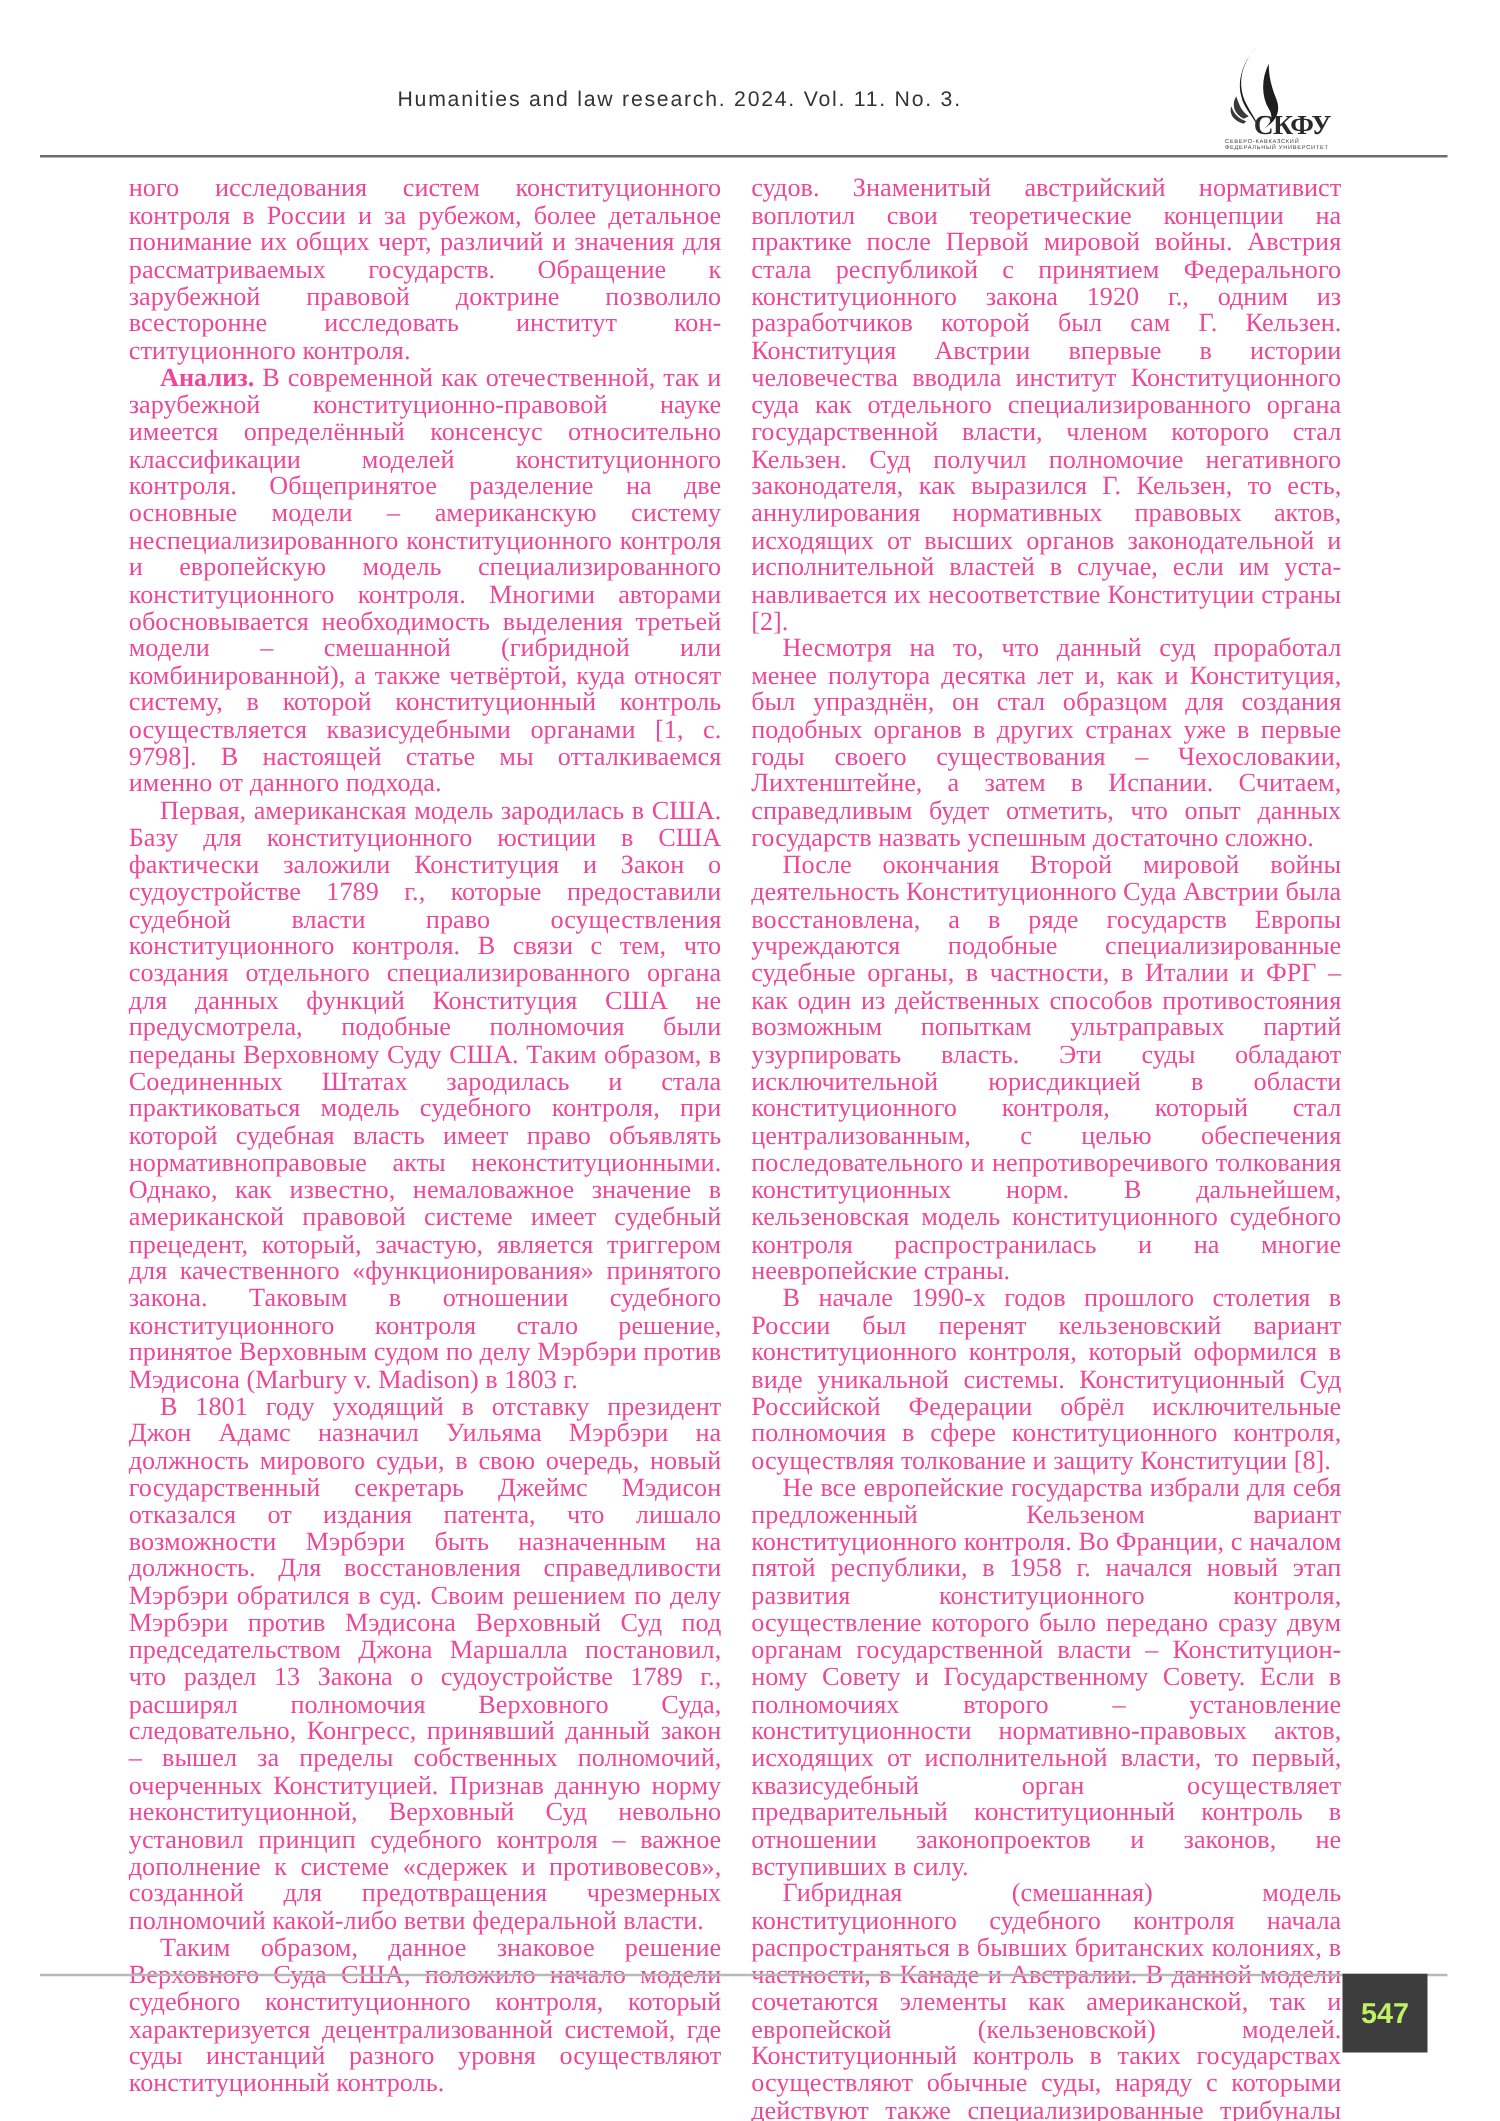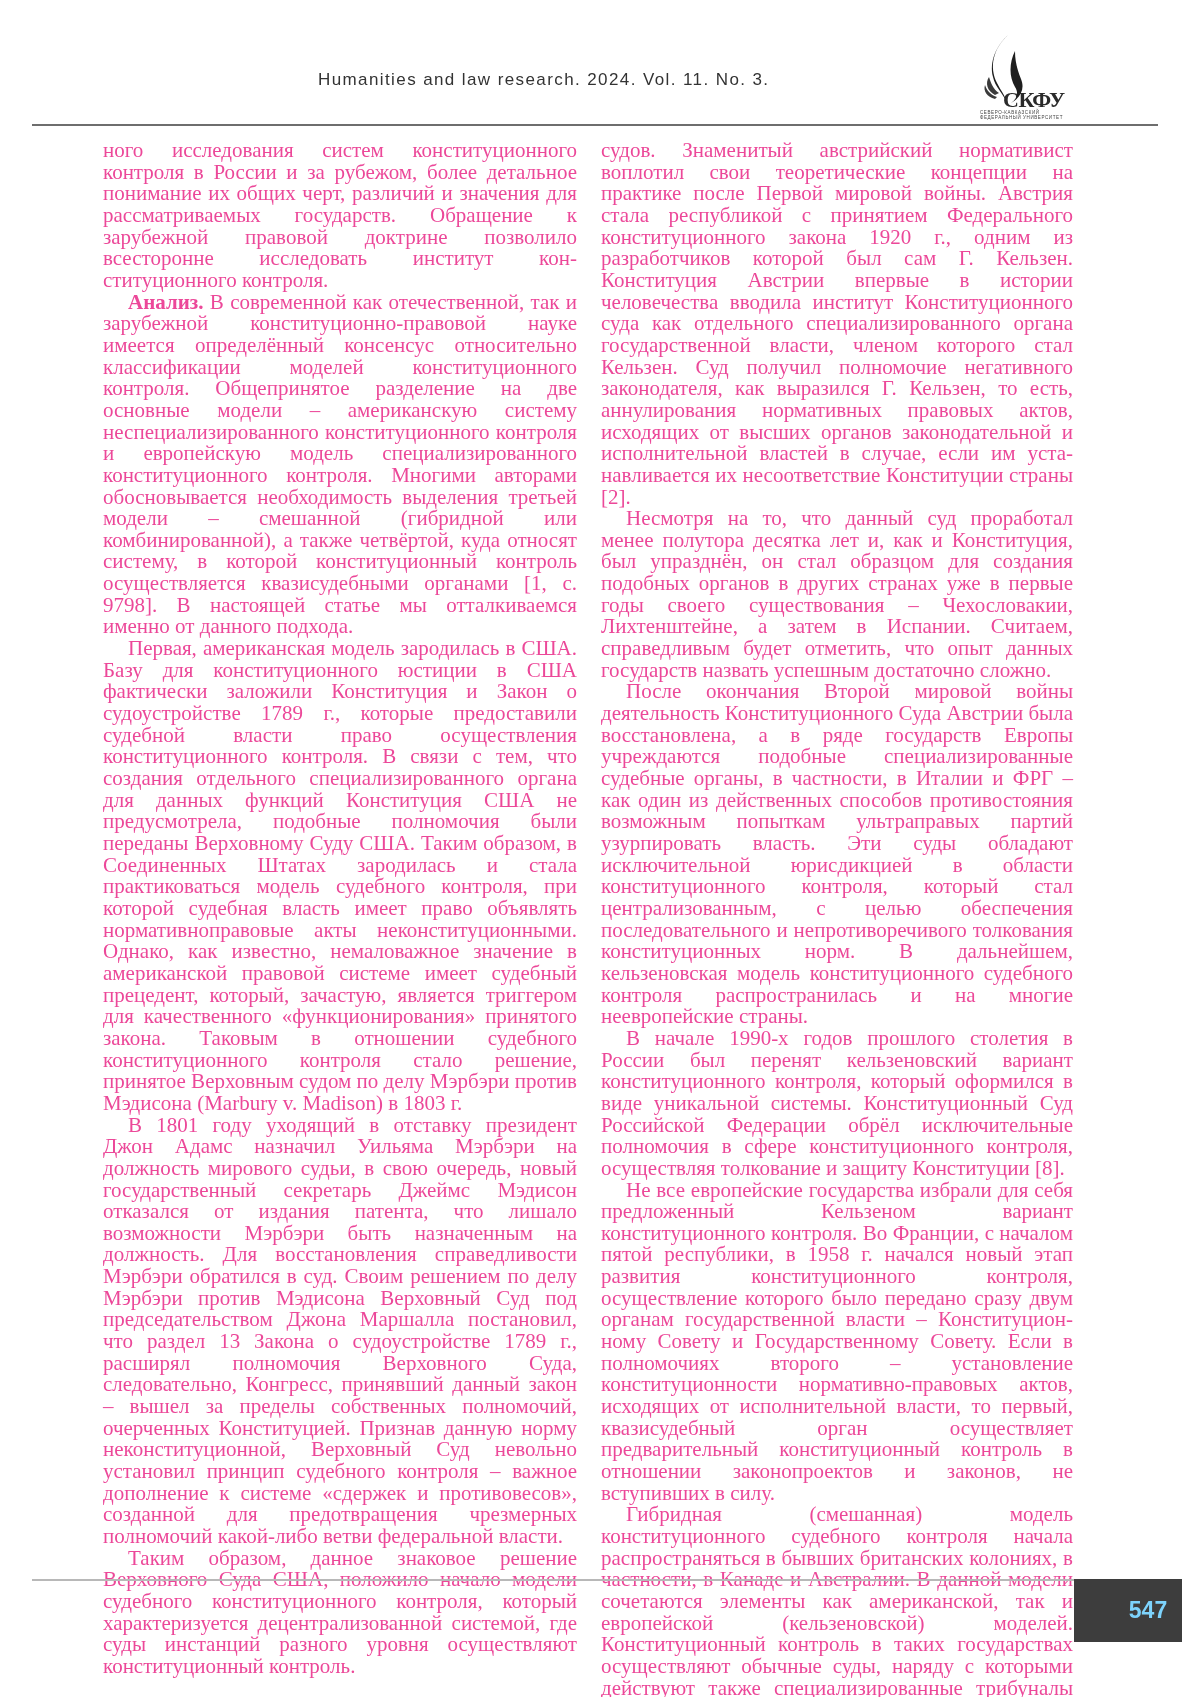--- a/index.html
+++ b/index.html
@@ -29,22 +29,22 @@
   .col-left { left: 103px; width: 474px; }
   .col-right { left: 601px; width: 472px; }
   .column p { margin: 0; text-indent: 25px; }
   .column p.noindent { text-indent: 0; }
   .column b { font-weight: bold; }
   .footer-rule {
     position: absolute; left: 32px; top: 1579px; width: 1126px; height: 2px; background: #b8b8b8;
   }
   .page-number {
     position: absolute; left: 1074px; top: 1579px; width: 68px; height: 63px; background: #3d3d3d;
-    color: #7dd3fc; font-family: "Liberation Sans", sans-serif; font-weight: bold; font-size: 23px;
-    display: flex; align-items: center; justify-content: center; padding-left: 40px;
+    color: #bef264; font-family: "Liberation Sans", sans-serif; font-weight: bold; font-size: 23px;
+    display: flex; align-items: center; justify-content: center;
   }
 </style>
 </head>
 <body>
 
 <div>
   <div class="header-title">Humanities and law research. 2024. Vol. 11. No. 3.</div>
   <svg class="logo" viewBox="0 0 110 92">
     <path d="M33 2 C18 16 14 34 22 50 C26 58 30 62 32 70 C28 60 20 54 18 44 C14 28 22 12 33 2 Z" fill="#1e1e1e"></path>
     <path d="M40 18 C34 30 34 44 40 54 C44 60 42 66 36 70 C46 64 50 56 46 46 C42 36 40 28 40 18 Z" fill="#1e1e1e"></path>

